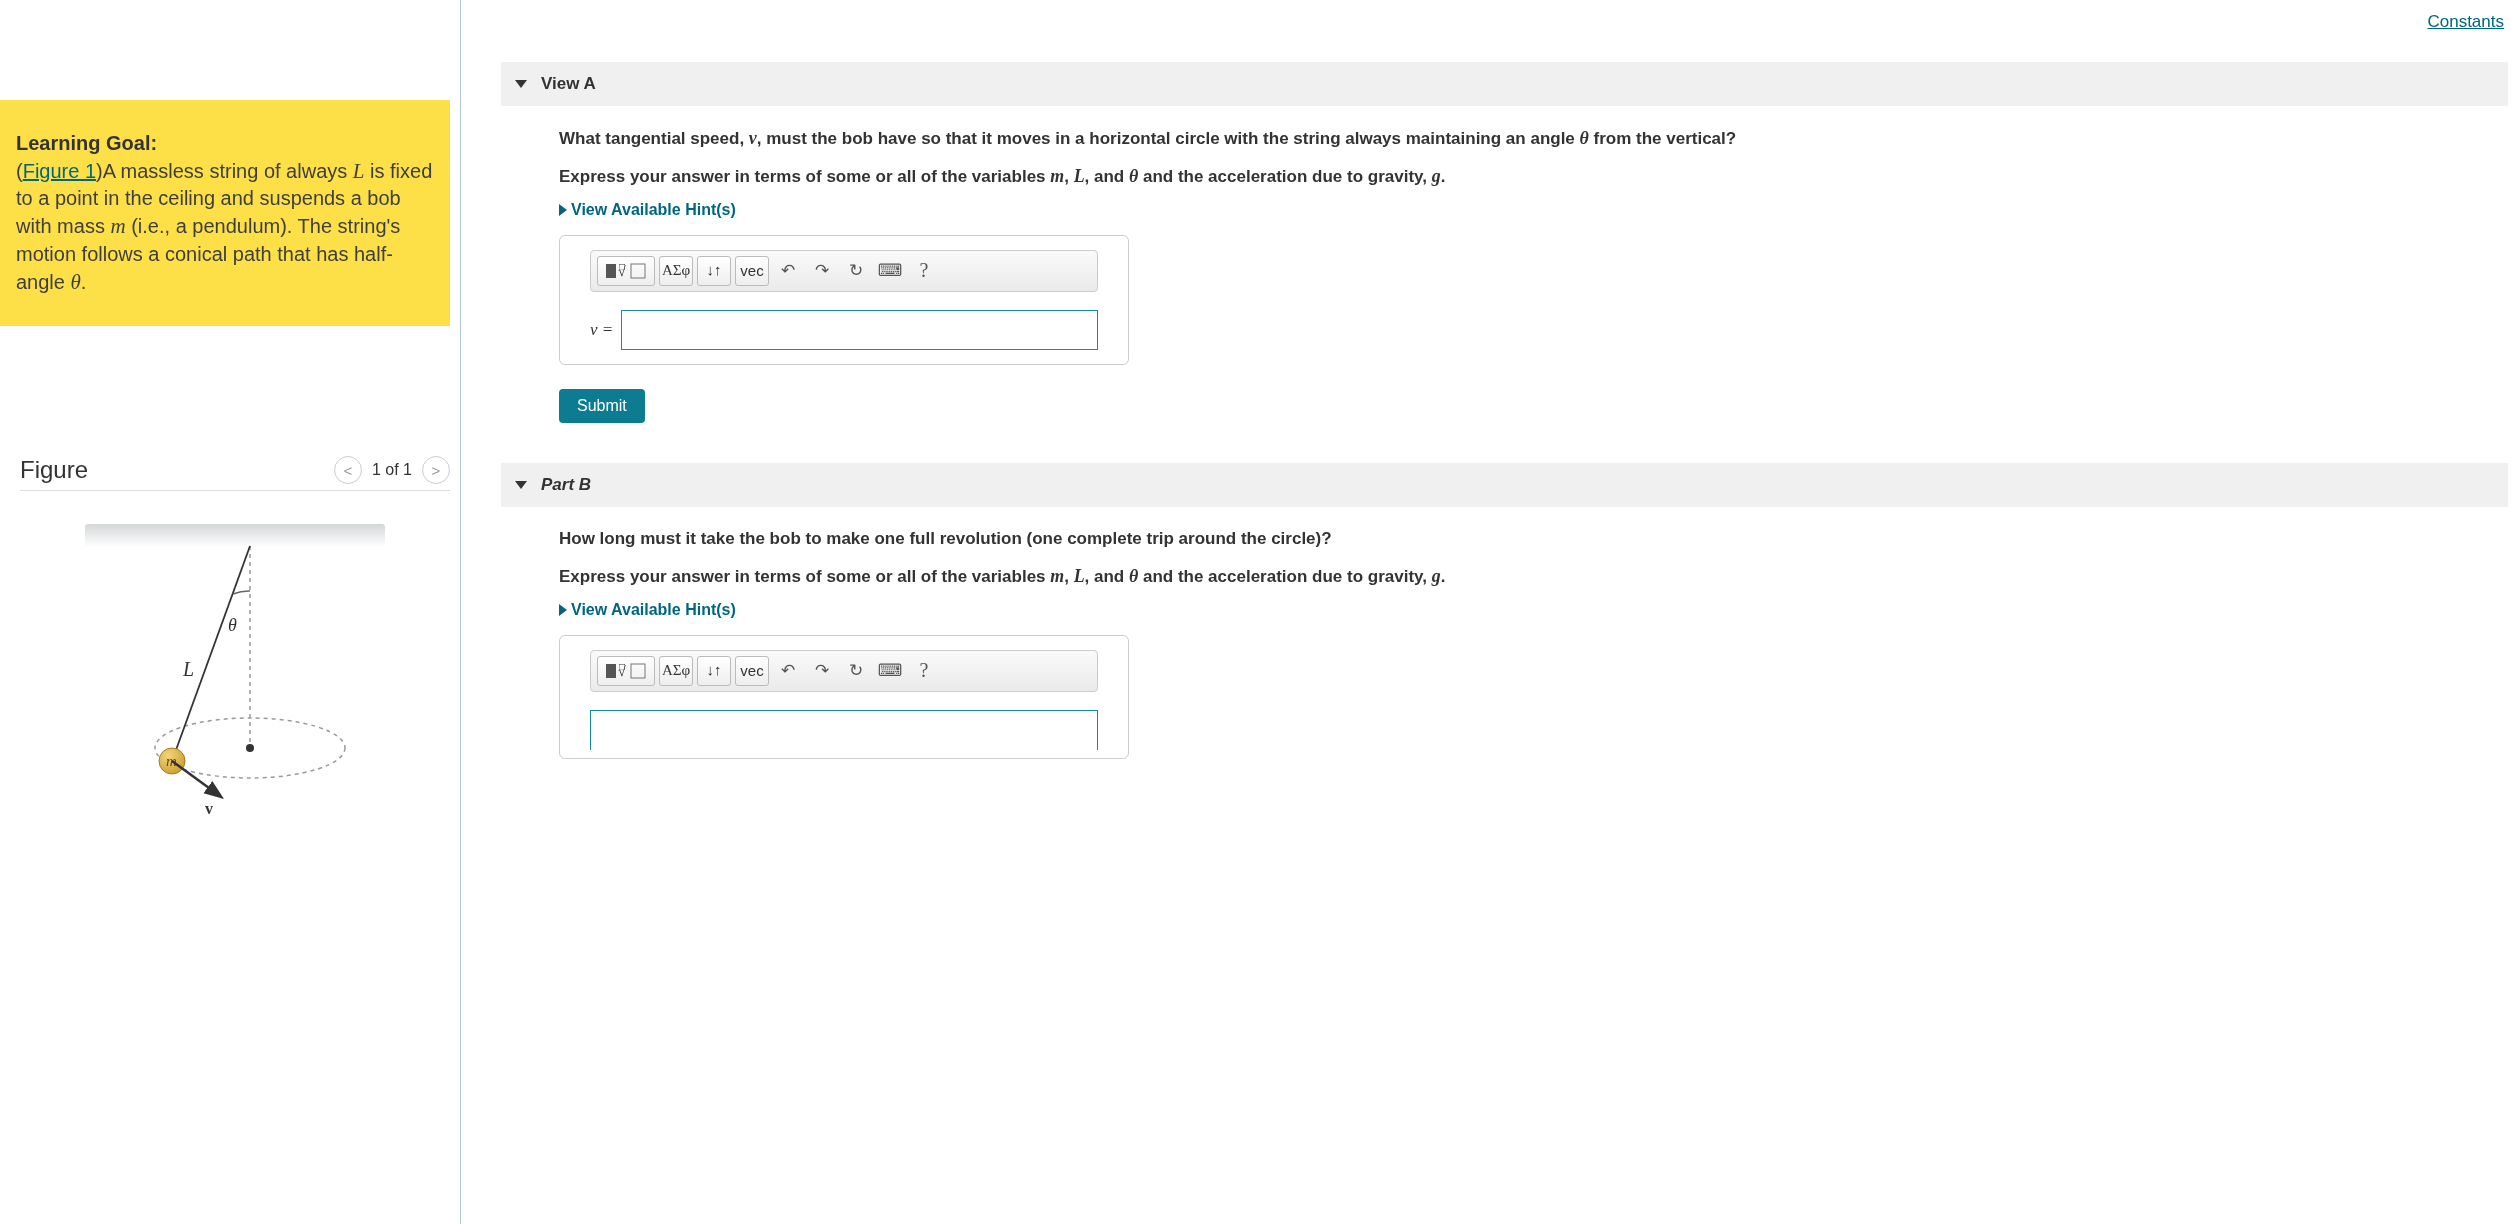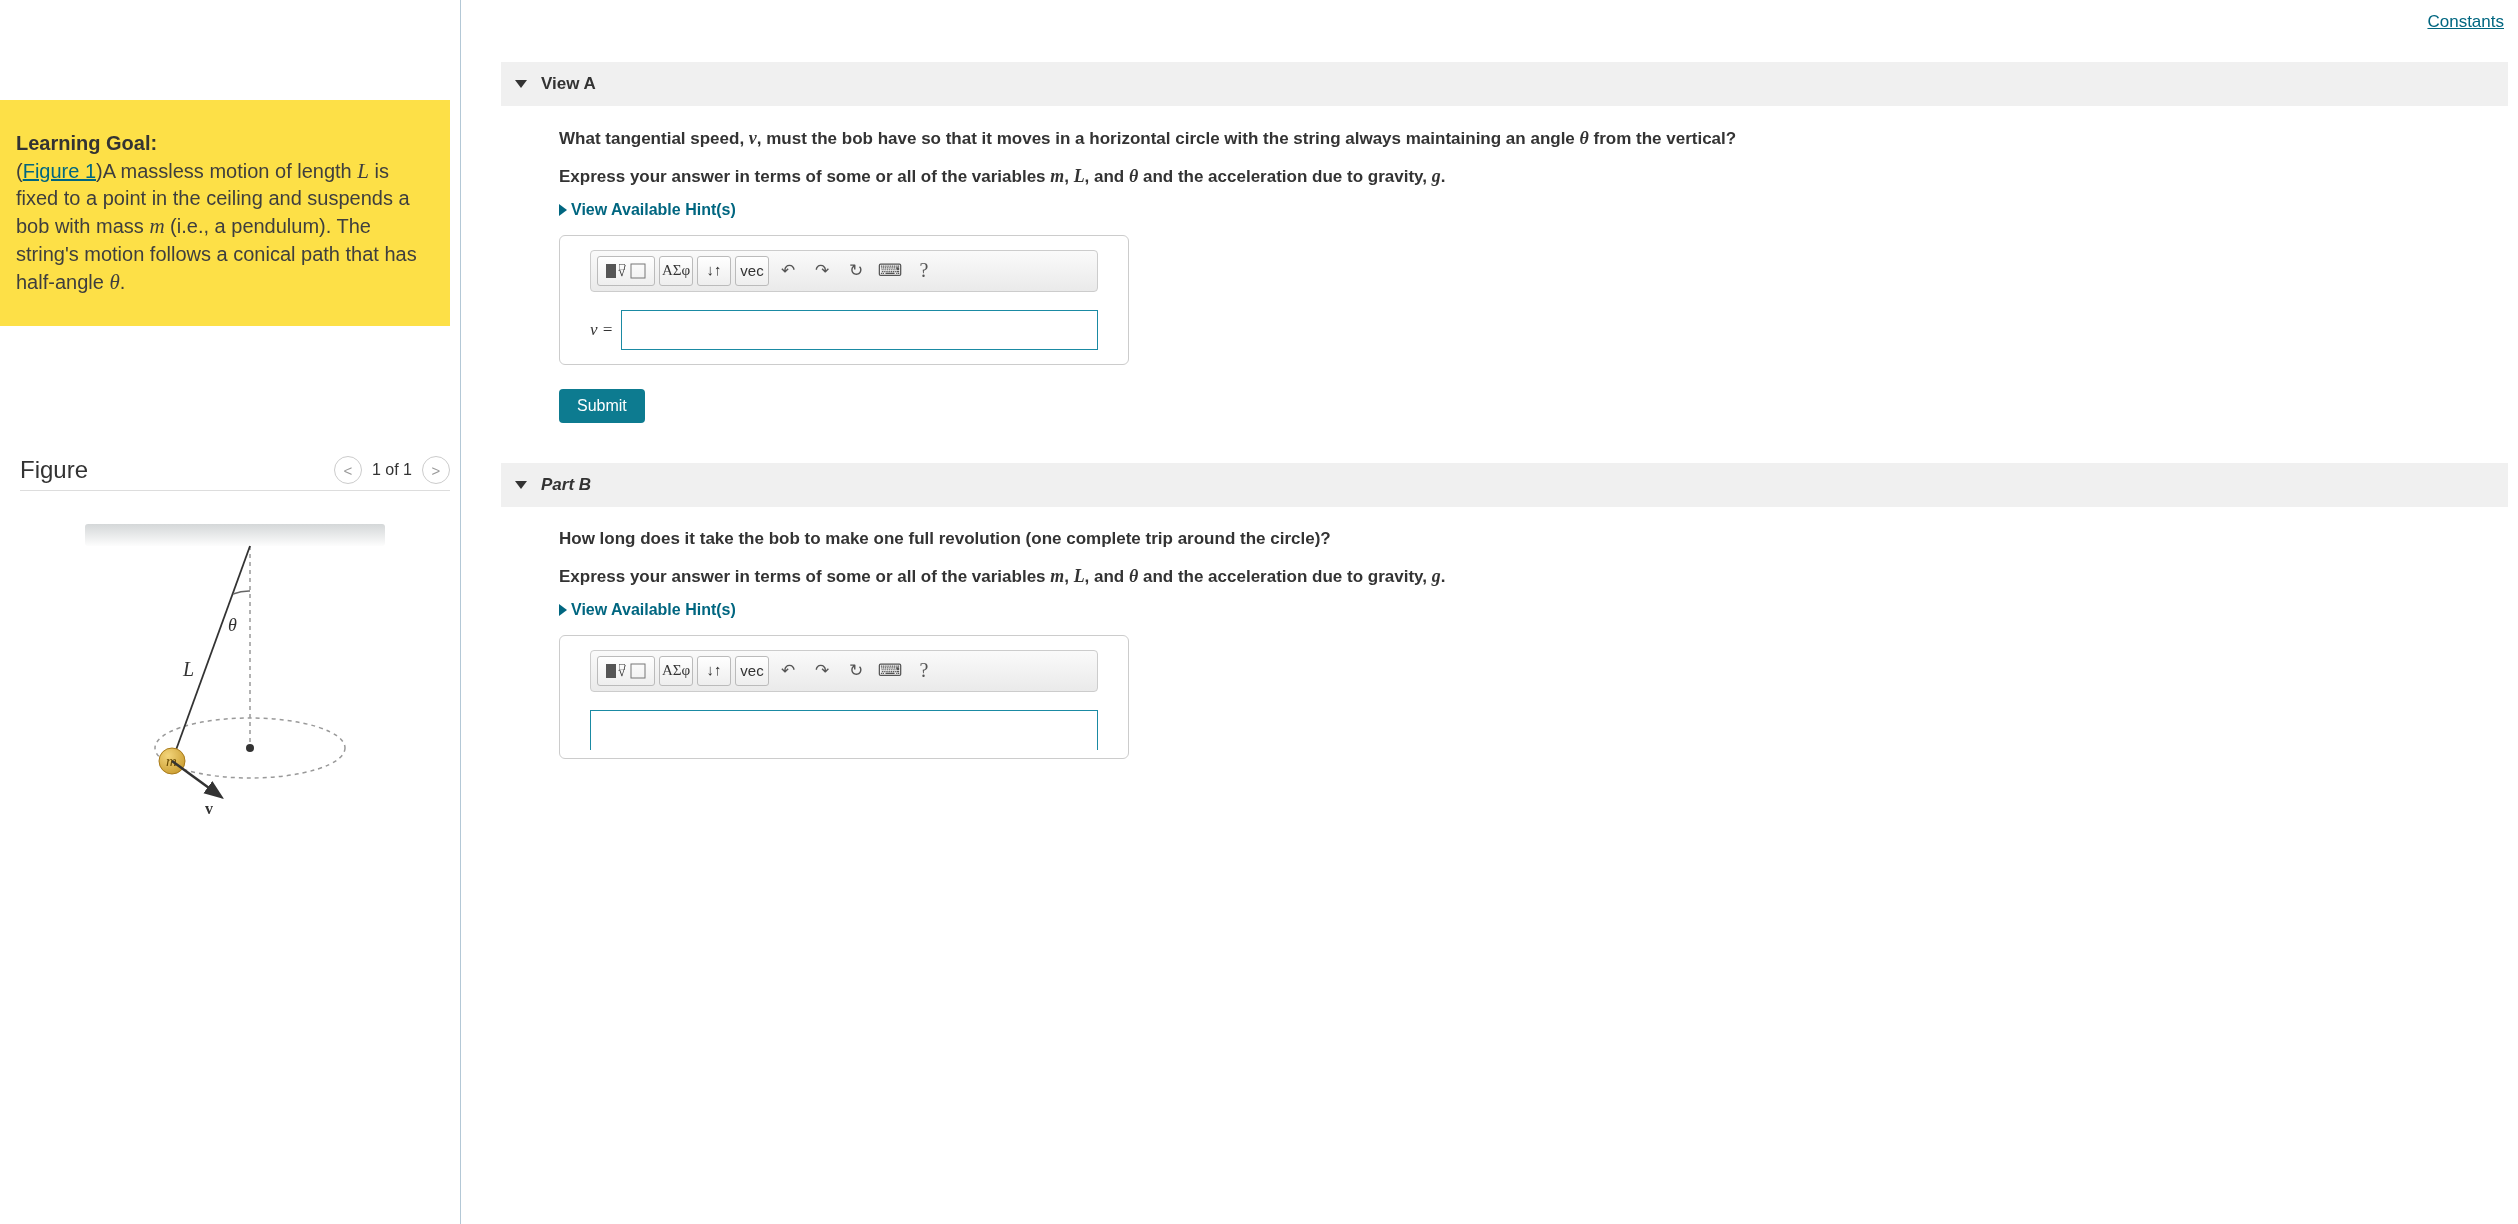--- a/index.html
+++ b/index.html
@@ -40,21 +40,21 @@
 .templates svg { display:block; }
 </style>
 </head>
 <body>
 
 <div class="page">
   <div class="left-col">
 
     <div class="learning-goal">
       <b>Learning Goal:</b><br>
-      (<a href="#">Figure 1</a>)<span>A massless motion of length </span><span class="mathvar">L</span><span> is fixed to a point in the ceiling and suspends a bob with mass </span><span class="mathvar">m</span><span> (i.e., a pendulum). The string's motion follows a conical path that has half-angle </span><span class="mathvar">θ</span><span>.</span>
+      (<a href="#">Figure 1</a>)<span>A massless string of always </span><span class="mathvar">L</span><span> is fixed to a point in the ceiling and suspends a bob with mass </span><span class="mathvar">m</span><span> (i.e., a pendulum). The string's motion follows a conical path that has half-angle </span><span class="mathvar">θ</span><span>.</span>
     </div>
 
     <div class="figure-block">
       <div class="figure-head">
         <div class="figure-title">Figure</div>
         <button class="nav-btn">&lt;</button>
         <div class="nav-count">1 of 1</div>
         <button class="nav-btn">&gt;</button>
       </div>
       <div class="figure-img">
@@ -135,21 +135,21 @@
       </div>
     </div>
     <button class="submit-btn">Submit</button>
 
     
     <div class="part-header" style="margin-top:30px;font-style:italic;">
       <span class="tri"></span>
       <span class="part-title">Part B</span>
     </div>
     <div class="part-body">
-      <p class="qtext">How long does it take the bob to make one full revolution (one complete trip around the circle)?</p>
+      <p class="qtext">How long must it take the bob to make one full revolution (one complete trip around the circle)?</p>
       <p class="instr">
         <span>Express your answer in terms of some or all of the variables </span><span class="mathvar">m</span><span>, </span><span class="mathvar">L</span><span>, and </span><span class="mathvar">θ</span><span> and the acceleration due to gravity, </span><span class="mathvar">g</span><span>.</span>
       </p>
       <div class="hints">
         <span class="tri-right"></span>
         <span>View Available Hint(s)</span>
       </div>
 
       <div class="answer-box">
         <div class="toolbar">

